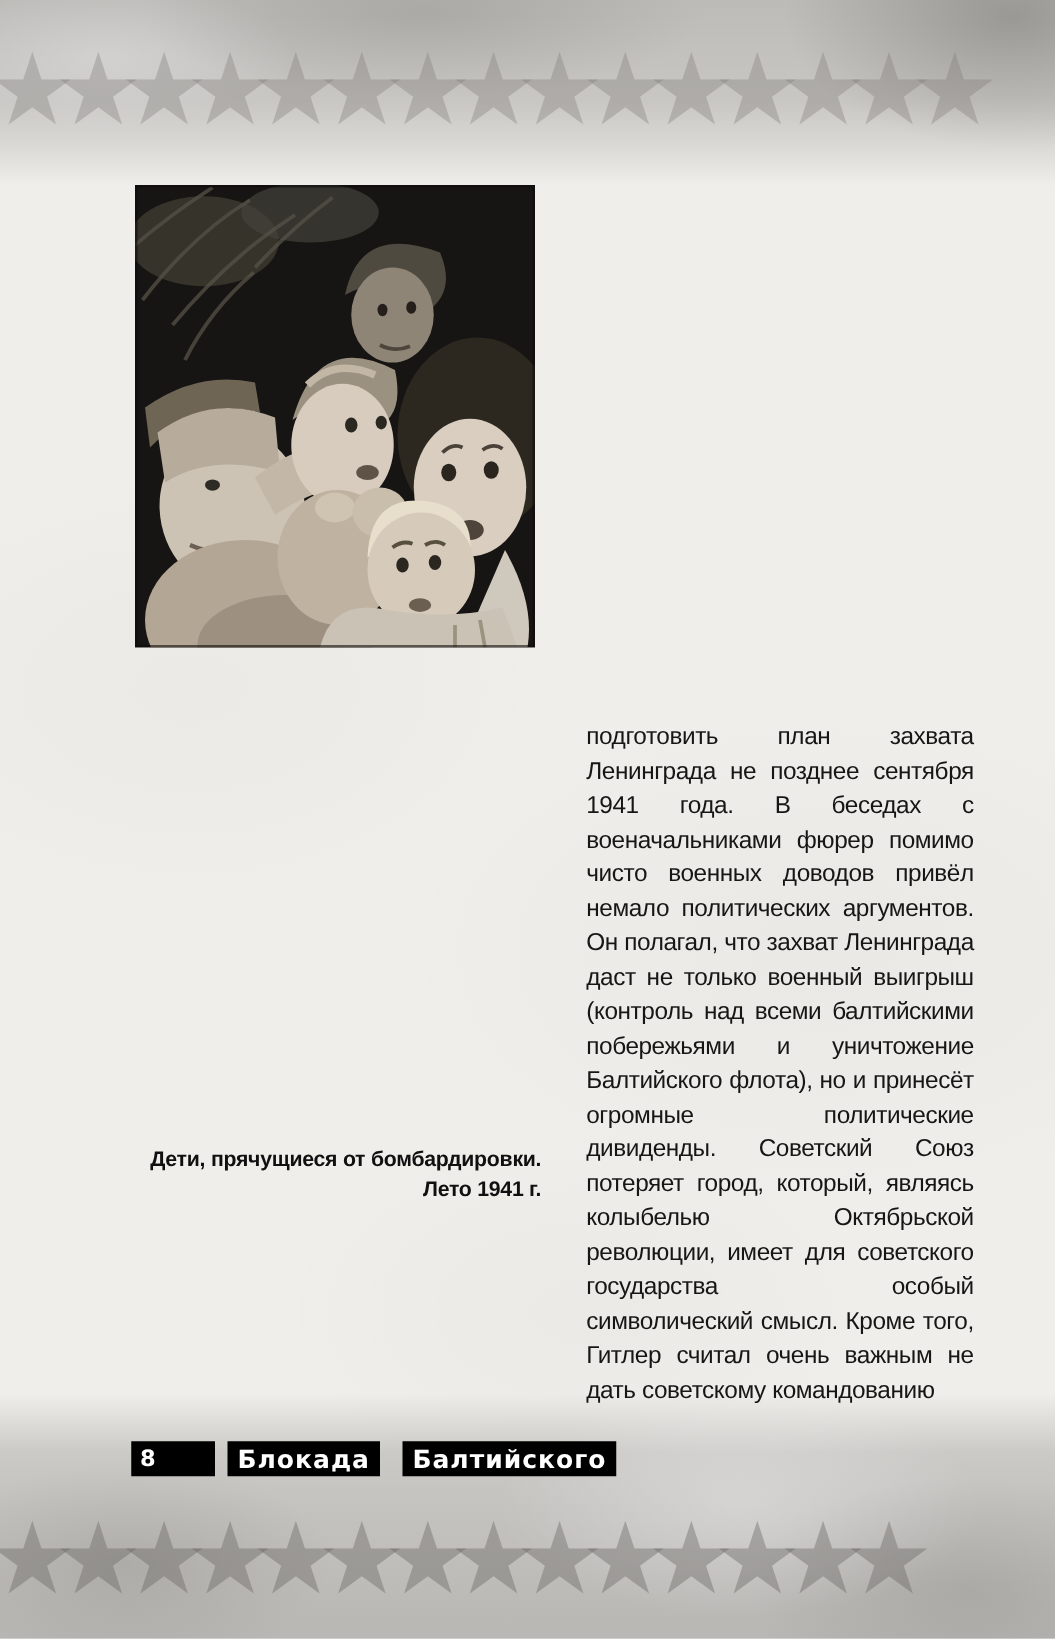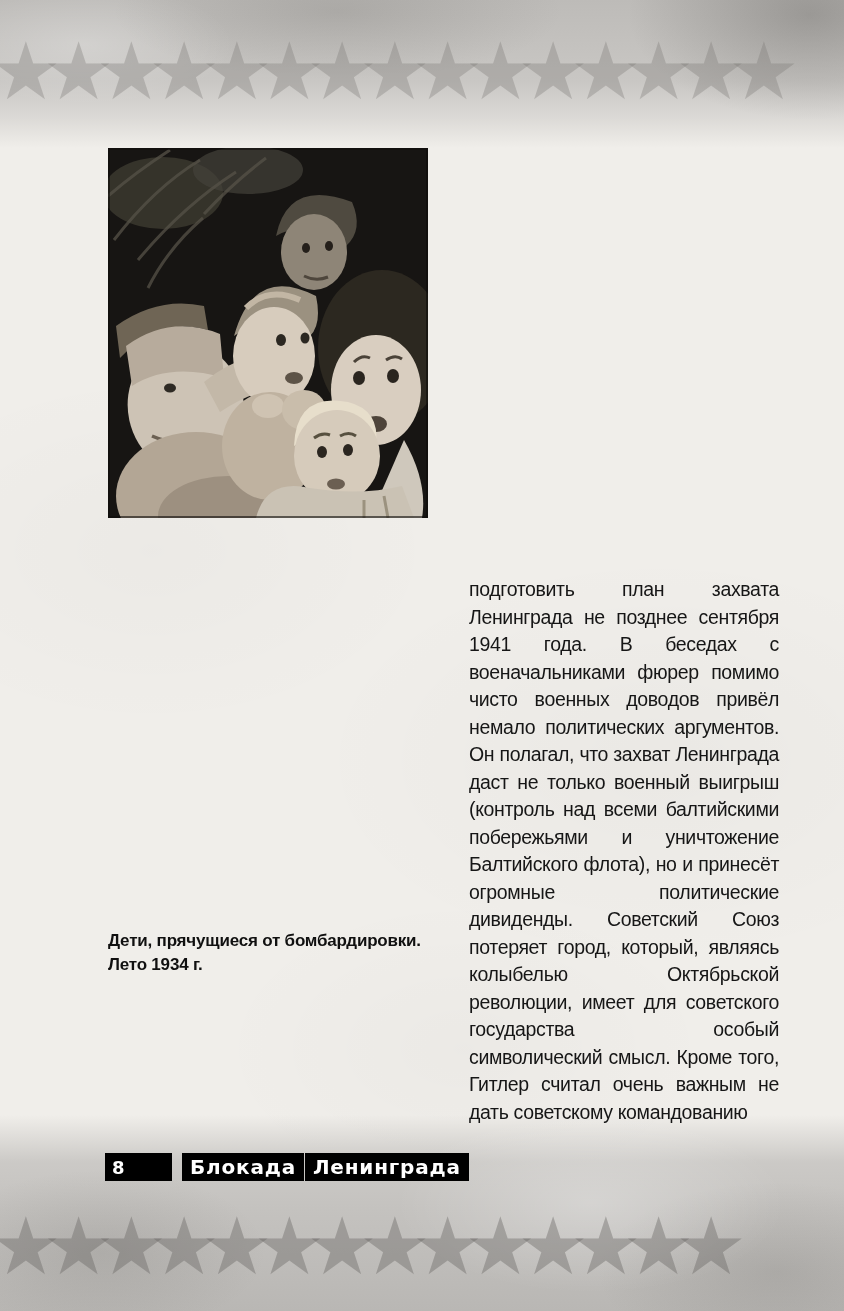--- a/index.html
+++ b/index.html
@@ -44,40 +44,40 @@
   .stars-bottom{top:92px;color:rgba(103,101,97,0.40);}
   
   .photo{position:absolute;margin:0;padding:0;}
   .photo svg{display:block;}
   .photo1{left:108px;top:148px;width:320px;height:370px;}
   
   .caption{
     position:absolute;color:#101010;font-weight:bold;
     font-size:17px;line-height:24px;letter-spacing:-0.2px;
   }
-  .caption1{left:108px;top:559px;width:325px;}
+  .caption1{left:108px;top:546px;width:325px;text-align:right;}
   .col{
     position:absolute;color:#161616;
     font-size:19.5px;letter-spacing:-0.35px;
     text-align:justify;
   }
   .col p{margin:12px;padding:0;}
   .rcol{left:457px;top:146px;width:334px;line-height:27.5px;}
   
   .footer{
     position:absolute;left:105px;top:1153px;height:28px;
     display:flex;align-items:stretch;z-index:3;
   }
   .footer .box{
     background:#000;color:#fff;font-weight:bold;
     display:flex;align-items:center;
     font-family:"DejaVu Sans", sans-serif;
   }
   .pagebox{width:60px;padding-left:7px;font-size:18px;margin-right:10px;}
-  .titlebox{padding:0 8px;font-size:20px;letter-spacing:0.8px;margin-right:1px;}
+  .titlebox{padding:0 8px;font-size:20px;letter-spacing:0.8px;margin-right:18px;}
   .z{position:relative;z-index:2;}
 </style>
 </head>
 <body>
 
 <div class="page">
 
   <div class="band band-top">
     <div class="stars stars-top">★★★★★★★★★★★★★★★</div>
   </div>
@@ -142,26 +142,26 @@
       <ellipse cx="228" cy="336" rx="9" ry="5.5" fill="#6b5f52"></ellipse>
       <path d="M148,370 Q158,330 202,340 Q252,348 294,338 L306,370 Z" fill="#cac2b4"></path>
       <path d="M256,352 L256,370 M276,348 L280,370" stroke="#9b927f" stroke-width="3"></path>
 
       <rect width="320" height="370" fill="none" stroke="#0d0c0a" stroke-width="4" opacity="0.6"></rect>
     </svg>
   </figure>
 
   <div class="caption caption1 z">
     <div>Дети, прячущиеся от бомбардировки.</div>
-    <div>Лето 1934 г.</div>
+    <div>Лето 1941 г.</div>
   </div>
 
   <div class="col rcol z">
     <p>подготовить план захвата Ленинграда не позднее сентября 1941 года. В беседах с военачальниками фюрер помимо чисто военных доводов привёл немало политических аргументов. Он полагал, что захват Ленинграда даст не только военный выигрыш (контроль над всеми балтийскими побережьями и уничтожение Балтийского флота), но и принесёт огромные политические дивиденды. Советский Союз потеряет город, который, являясь колыбелью Октябрьской революции, имеет для советского государства особый символический смысл. Кроме того, Гитлер считал очень важным не дать советскому командованию</p>
   </div>
 
   <div class="footer">
     <div class="box pagebox">8</div>
     <div class="box titlebox">Блокада</div>
-    <div class="box titlebox">Ленинграда</div>
+    <div class="box titlebox">Балтийского</div>
   </div>
 
 </div>
 
 </body></html>

